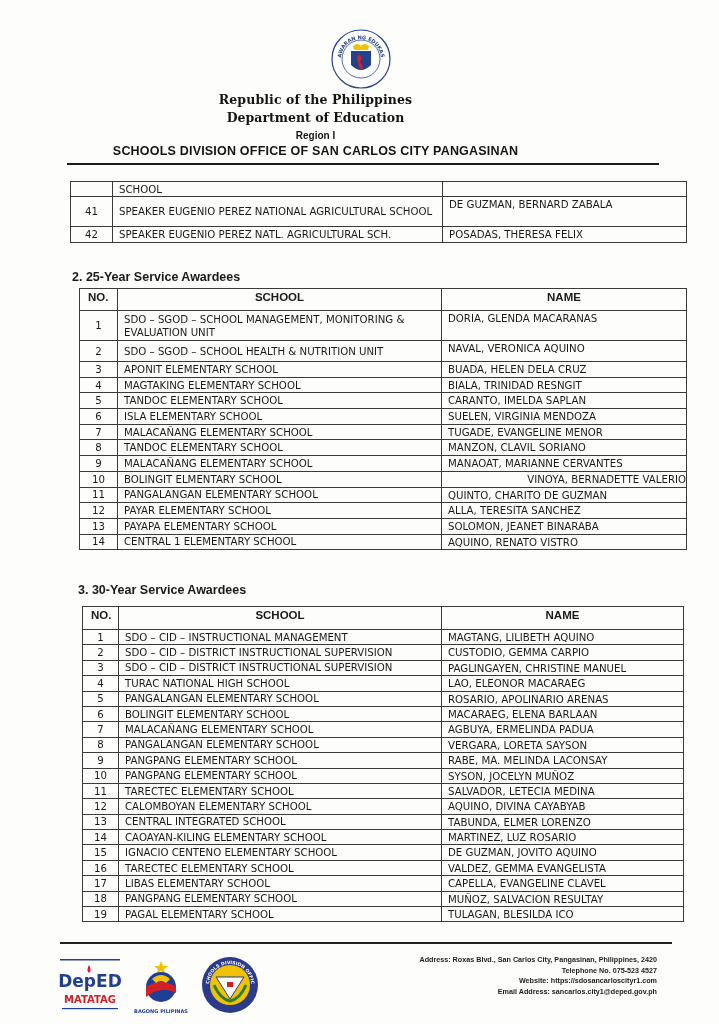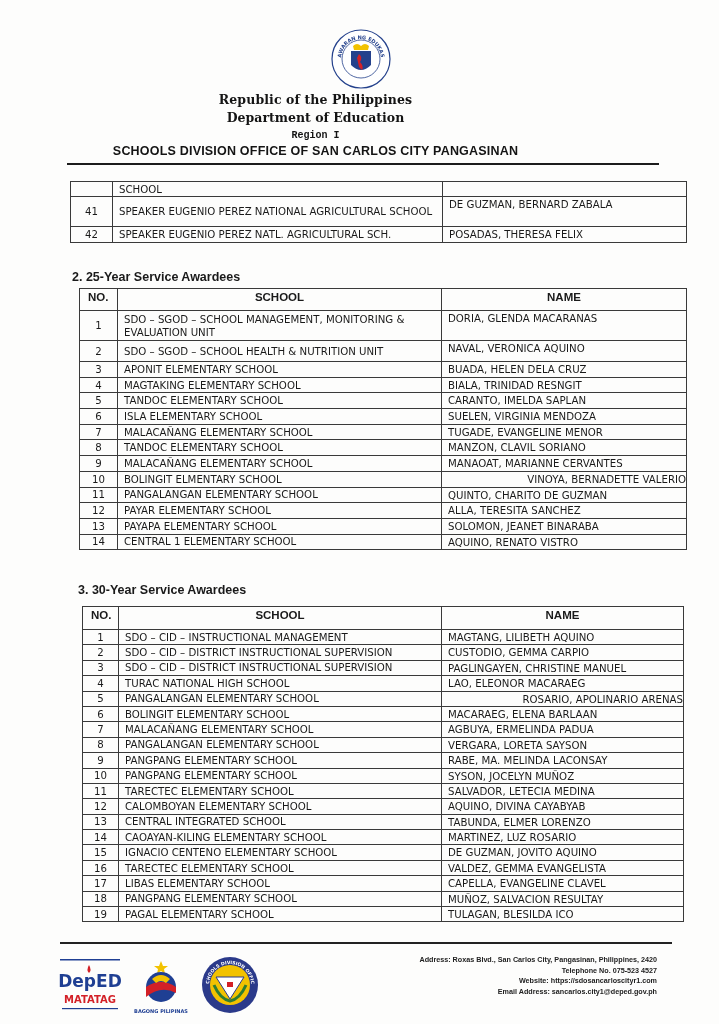--- a/index.html
+++ b/index.html
@@ -8,21 +8,21 @@
     background: #fdfdfc; color: #141414;
     font-family: "DejaVu Sans", sans-serif;
   }
   .abs { position: absolute; }
 
   
   #seal { left: 331px; top: 29px; width: 60px; height: 60px; }
   .hdr-line { left: 0; width: 631px; text-align: center; }
   #republic { top: 92px; font-family: "DejaVu Serif", serif; font-weight: bold; font-size: 12.5px; letter-spacing: 0.1px; }
   #deped { top: 110px; font-family: "DejaVu Serif", serif; font-weight: bold; font-size: 12.5px; }
-  #region { top: 130px; font-family: Liberation Mono, monospace; font-weight: bold; font-size: 10px; }
+  #region { top: 130px; font-family: Liberation Sans, sans-serif; font-weight: bold; font-size: 10px; }
   #sdo { top: 144px; font-family: "Liberation Sans", sans-serif; font-weight: bold; font-size: 12.5px; letter-spacing: 0.2px; }
   #header-rule { left: 67px; top: 163px; width: 592px; height: 2px; background: #1c1c1c; }
 
   
   table { border-collapse: collapse; position: absolute; table-layout: fixed; }
   td, th {
     border: 1.2px solid #3a3a3a; padding: 0 0 0 6px;
     font-family: "DejaVu Sans", sans-serif; font-size: 10.2px; font-weight: normal;
     color: #1a1a1a; text-align: left; vertical-align: middle; line-height: 13px;
     white-space: nowrap; overflow: hidden;
@@ -217,21 +217,21 @@
         <td style="vertical-align: top; padding-top: 1px;">PAGLINGAYEN, CHRISTINE MANUEL</td>
       </tr>
       <tr style="height: 15.4px;">
         <td class="no">4</td>
         <td class="wrap">TURAC NATIONAL HIGH SCHOOL</td>
         <td style="vertical-align: top; padding-top: 1px;">LAO, ELEONOR MACARAEG</td>
       </tr>
       <tr style="height: 15.4px;">
         <td class="no">5</td>
         <td class="wrap">PANGALANGAN ELEMENTARY SCHOOL</td>
-        <td style="vertical-align: top; padding-top: 1px; text-align: right;">ROSARIO, APOLINARIO ARENAS</td>
+        <td style="vertical-align: top; padding-top: 1px;">ROSARIO, APOLINARIO ARENAS</td>
       </tr>
       <tr style="height: 15.4px;">
         <td class="no">6</td>
         <td class="wrap">BOLINGIT ELEMENTARY SCHOOL</td>
         <td style="vertical-align: top; padding-top: 1px;">MACARAEG, ELENA BARLAAN</td>
       </tr>
       <tr style="height: 15.4px;">
         <td class="no">7</td>
         <td class="wrap">MALACAÑANG ELEMENTARY SCHOOL</td>
         <td style="vertical-align: top; padding-top: 1px;">AGBUYA, ERMELINDA PADUA</td>

